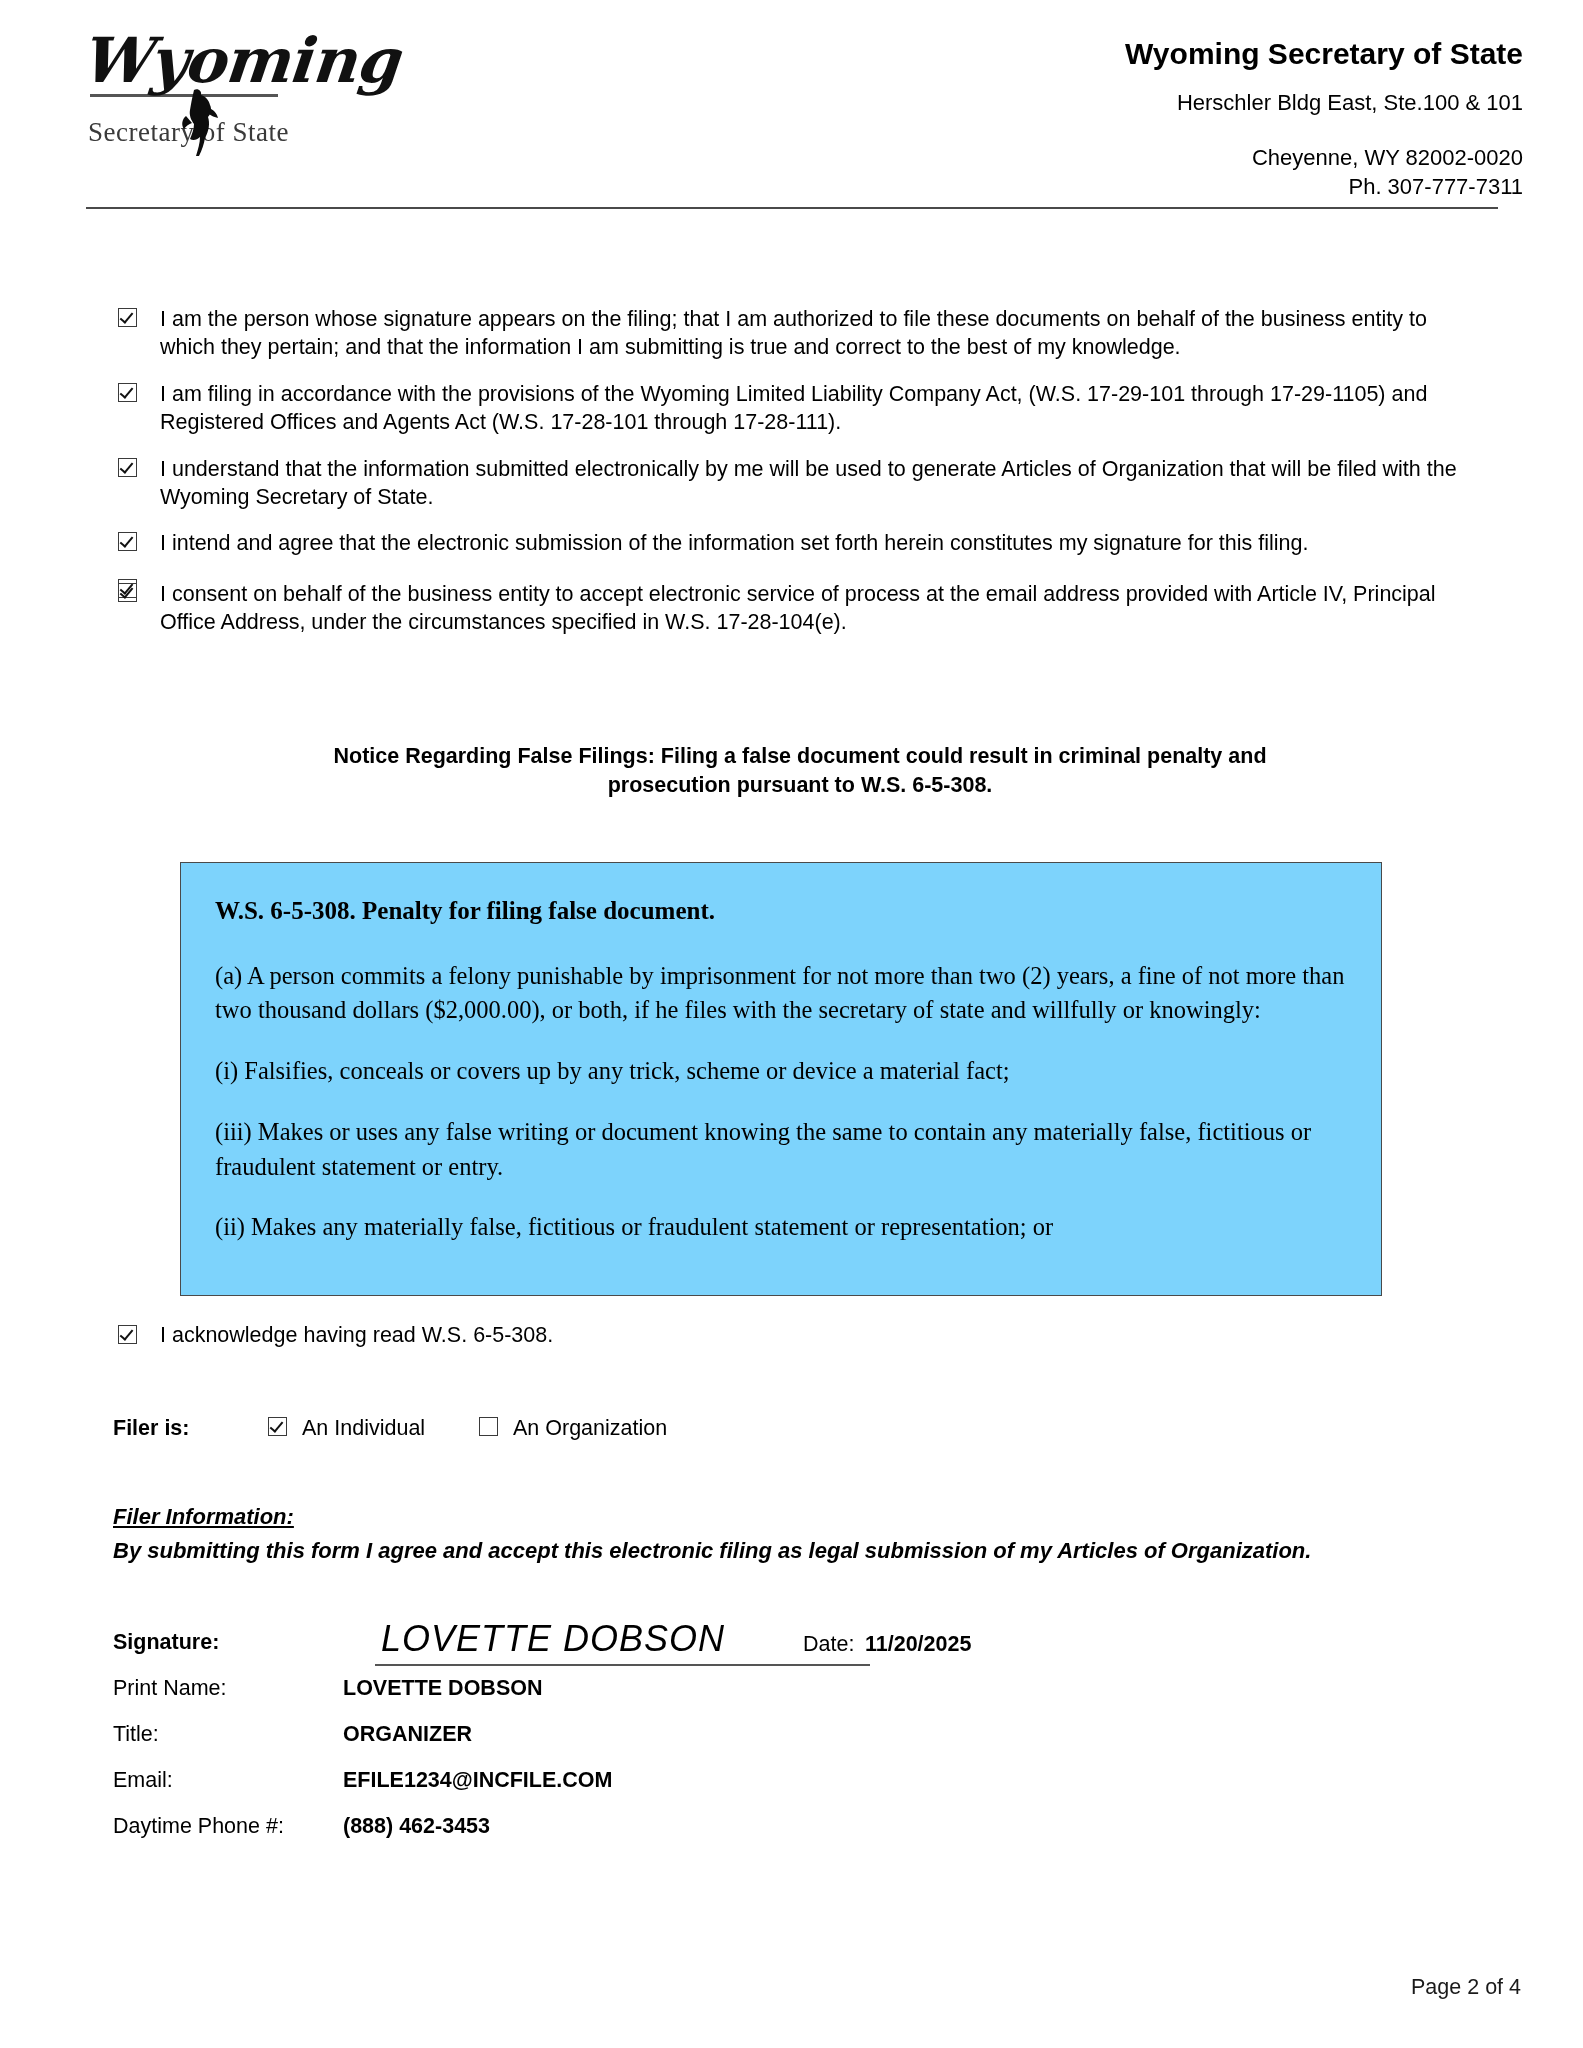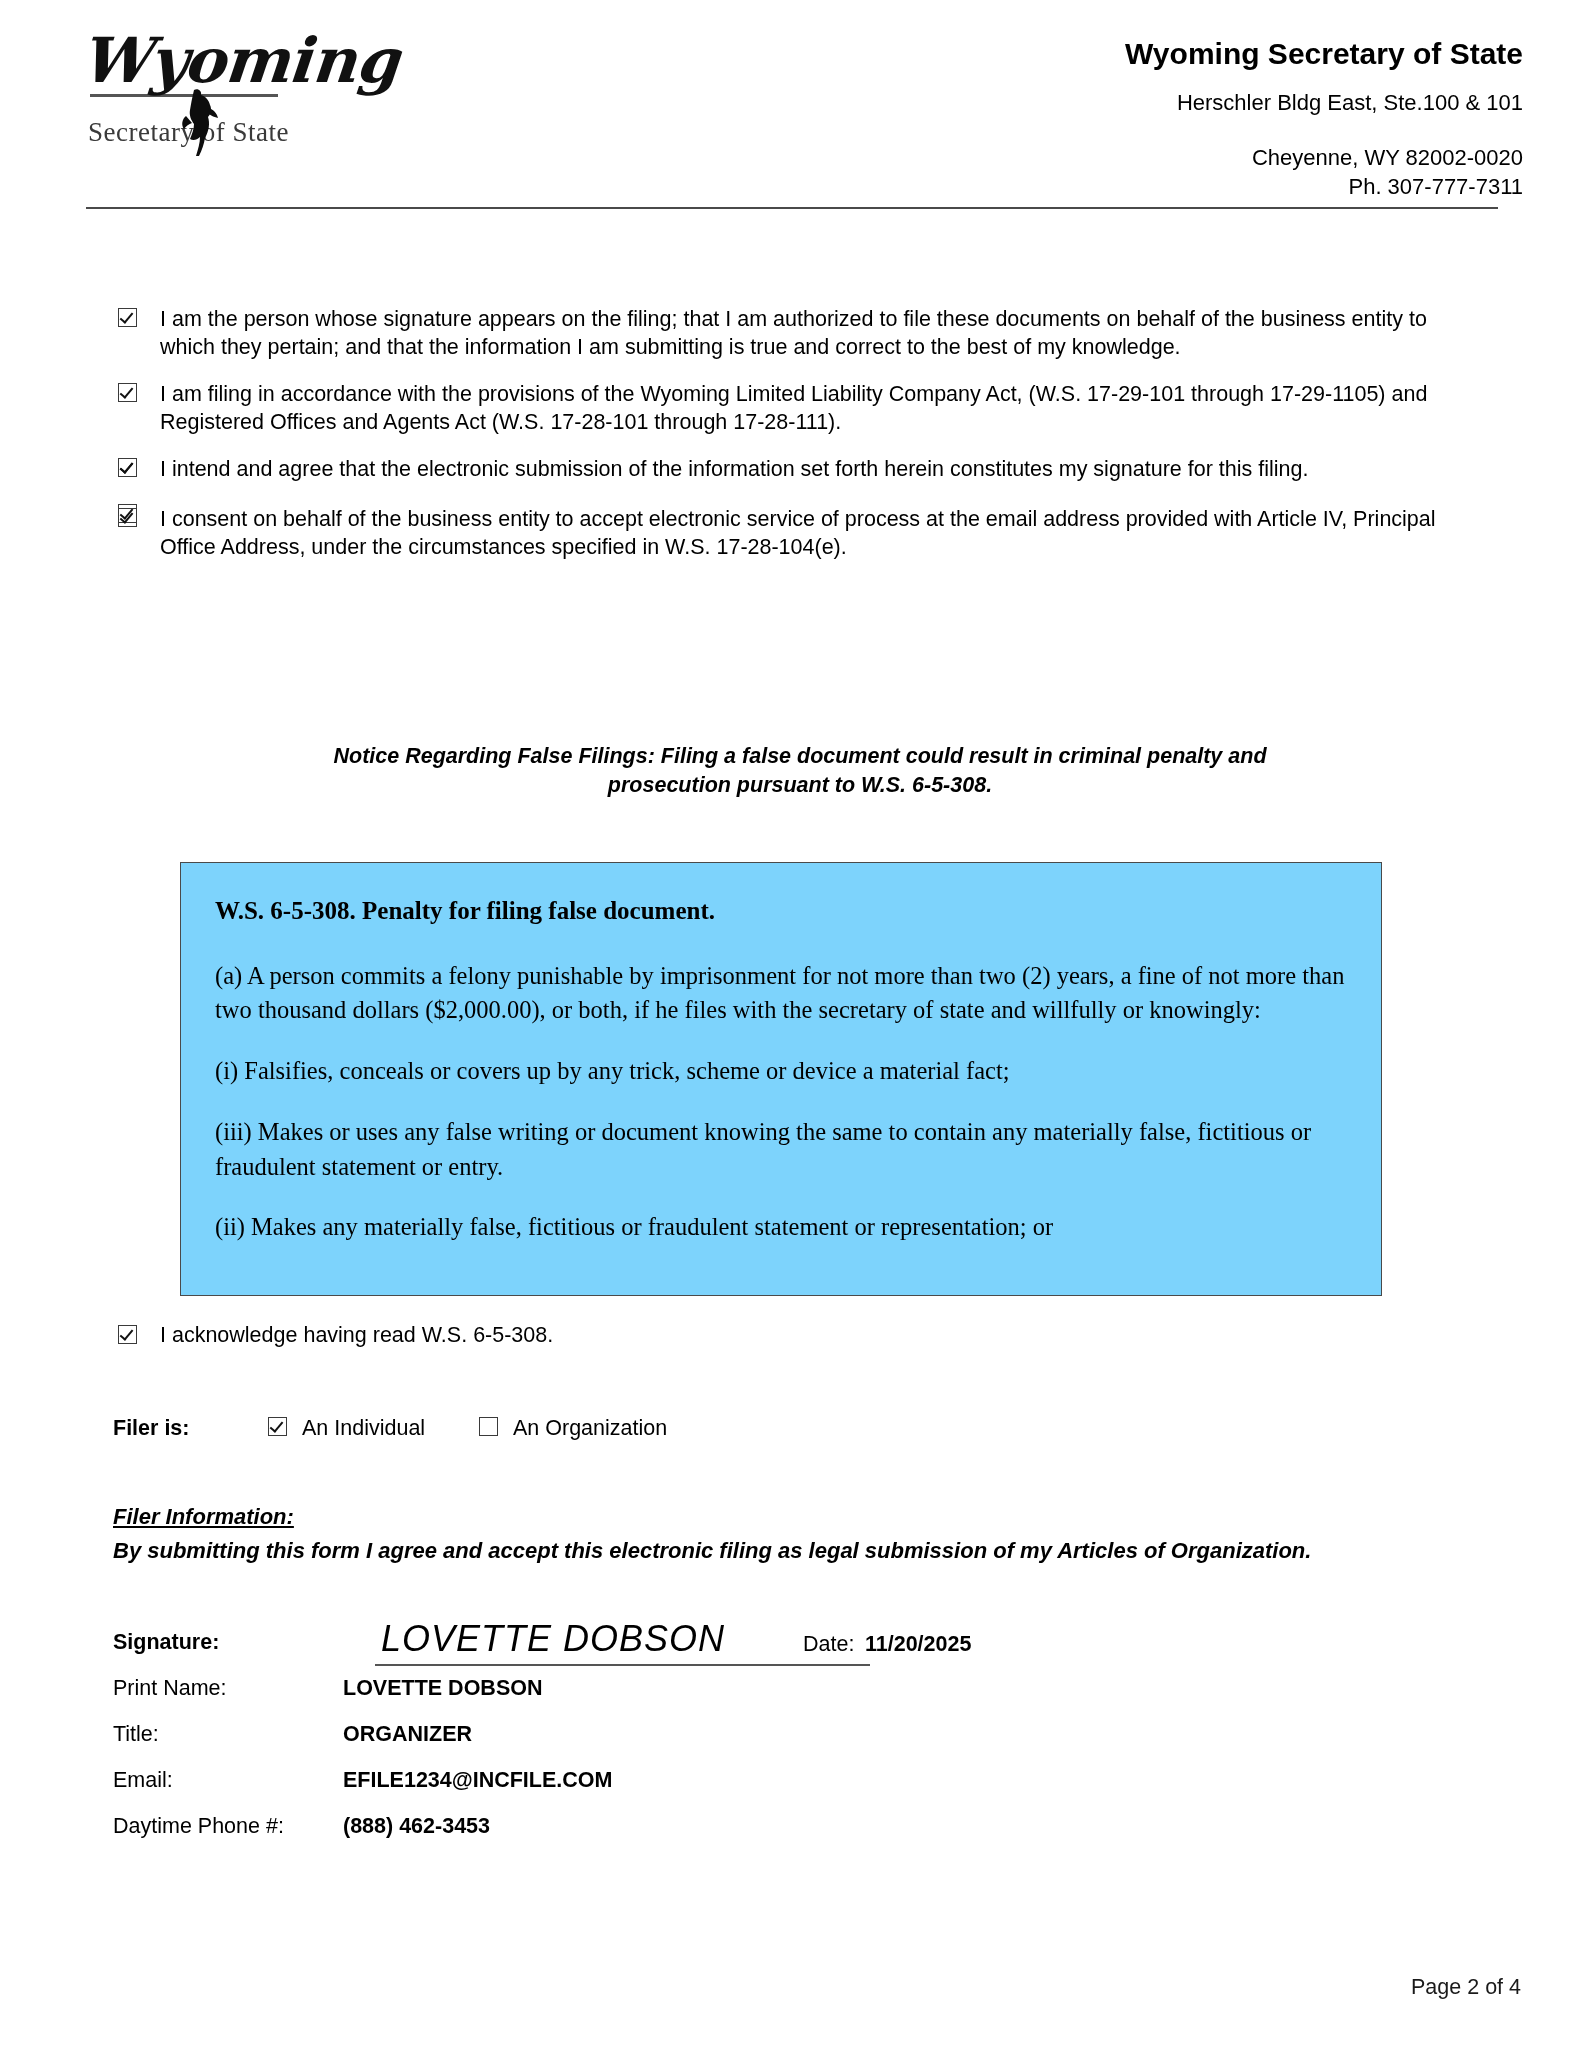--- a/index.html
+++ b/index.html
@@ -139,21 +139,20 @@
   
   .notice {
     position: absolute;
     left: 270px;
     top: 742px;
     width: 1060px;
     text-align: center;
     font-size: 21.5px;
     font-weight: 700;
     line-height: 1.35;
-    font-style: italic;
   }
 
   
   .statute-box {
     position: absolute;
     left: 180px;
     top: 862px;
     width: 1202px;
     height: 434px;
     border: 1.6px solid #4a4a4a;
@@ -339,20 +338,21 @@
       <span>I am the person whose signature appears on the filing; that I am authorized to file these documents on behalf of the business entity to which they pertain; and that the information I am submitting is true and correct to the best of my knowledge.</span>
     </div>
 
     <div class="stmt">
       <span class="cbox checked"></span>
       <span>I am filing in accordance with the provisions of the Wyoming Limited Liability Company Act, (W.S. 17-29-101 through 17-29-1105) and Registered Offices and Agents Act (W.S. 17-28-101 through 17-28-111).</span>
     </div>
 
     <div class="stmt">
       <span class="cbox checked"></span>
+      <span>I understand that the information submitted electronically by me will be used to generate Articles of Organization that will be filed with the Wyoming Secretary of State.</span>
     </div>
 
     <div class="stmt">
       <span class="cbox checked"></span>
       <span>I intend and agree that the electronic submission of the information set forth herein constitutes my signature for this filing.</span>
     </div>
 
     <div class="stmt">
       <span class="cbox checked"></span>
     </div>

